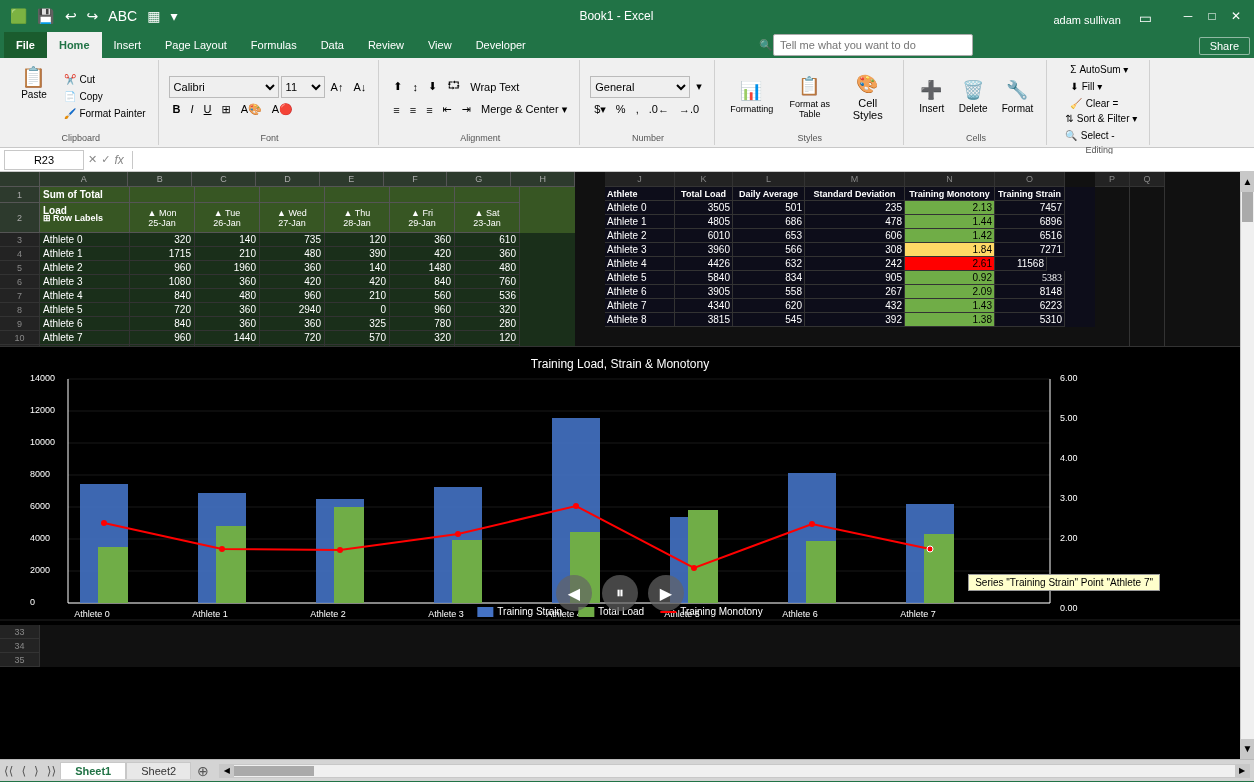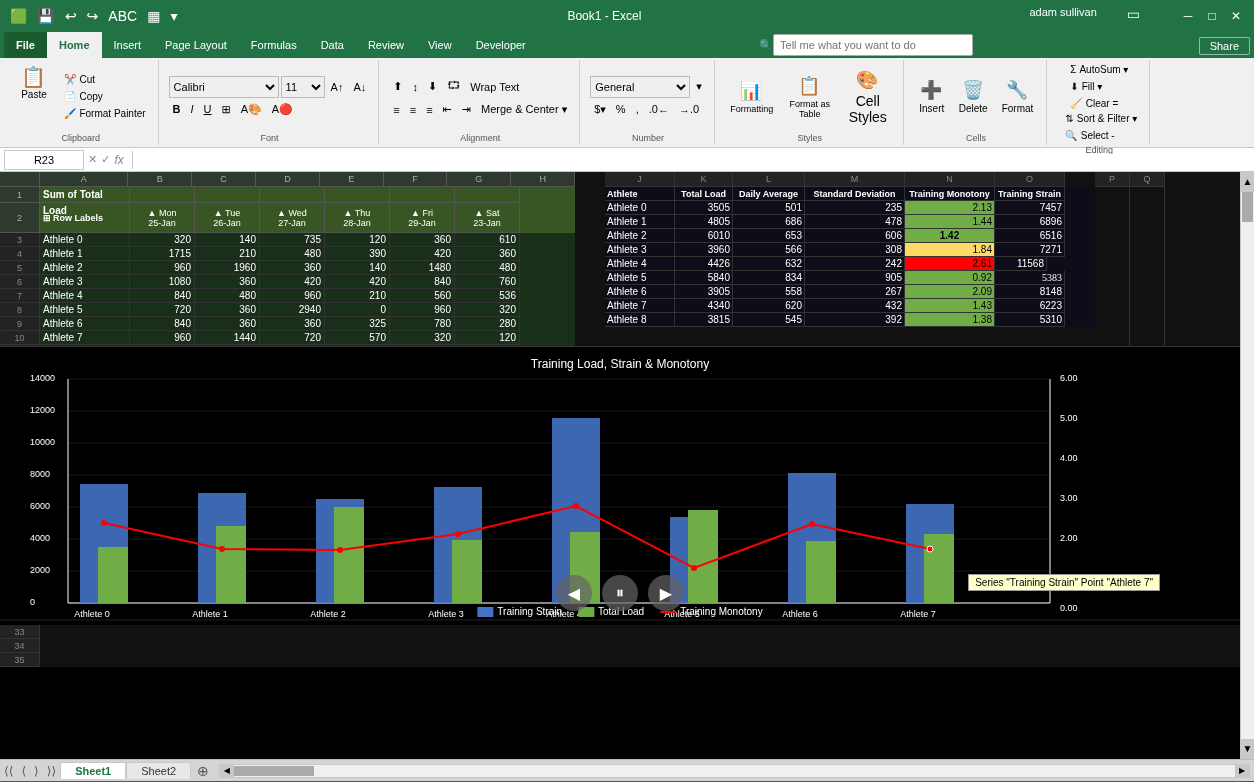--- a/index.html
+++ b/index.html
@@ -10,21 +10,21 @@
       height: 32px;
       background: #217346;
       display: flex;
       align-items: center;
       justify-content: space-between;
       padding: 0 8px;
       color: white;
     }
     #title-bar .left-icons { display: flex; align-items: center; gap: 6px; }
     #title-bar .title { flex: 1; text-align: center; font-size: 12px; }
-    #title-bar .right-icons { display: flex; align-items: flex-start; gap: 28px; font-size: 11px; }
+    #title-bar .right-icons { display: flex; align-items: flex-end; gap: 16px; font-size: 11px; }
     #title-bar .window-controls { display: flex; gap: 4px; margin-left: 8px; }
     #title-bar .win-btn { width: 20px; height: 20px; background: transparent; border: none; color: white; cursor: pointer; font-size: 12px; display: flex; align-items: center; justify-content: center; }
 
     
     #ribbon-tabs {
       height: 26px;
       background: #217346;
       display: flex;
       align-items: flex-end;
       padding-left: 4px;
@@ -345,21 +345,21 @@
         <button class="ribbon-btn">
           <span style="font-size:18px;">📊</span>
           <span style="font-size:9px; text-align:center; width:44px; word-wrap:break-word; white-space:normal;">Formatting</span>
         </button>
         <button class="ribbon-btn">
           <span style="font-size:18px;">📋</span>
           <span style="font-size:9px; text-align:center; width:44px; white-space:normal;">Format as Table</span>
         </button>
         <button class="ribbon-btn">
           <span style="font-size:18px;">🎨</span>
-          <span style="font-size:14px; text-align:center; width:44px; white-space:normal;">Cell Styles</span>
+          <span style="font-size:11px; text-align:center; width:44px; white-space:normal;">Cell Styles</span>
         </button>
       </div>
       <span class="ribbon-group-label">Styles</span>
     </div>
 
     <div class="ribbon-group">
       <div class="ribbon-group-content" style="gap:4px; align-items:center; height:66px;">
         <button class="ribbon-btn">
           <span style="font-size:18px;">➕</span>
           <span>Insert</span>
@@ -606,21 +606,21 @@
             <div style="width:72px; border-right:1px solid #333; border-bottom:1px solid #333; padding:0 2px; font-size:10px; color:white; line-height:14px; text-align:right;">686</div>
             <div style="width:100px; border-right:1px solid #333; border-bottom:1px solid #333; padding:0 2px; font-size:10px; color:white; line-height:14px; text-align:right;">478</div>
             <div style="width:90px; border-right:1px solid #333; border-bottom:1px solid #333; padding:0 2px; font-size:10px; color:black; line-height:14px; text-align:right; background:#70ad47;">1.44</div>
             <div style="width:70px; border-right:1px solid #333; border-bottom:1px solid #333; padding:0 2px; font-size:10px; color:white; line-height:14px; text-align:right;">6896</div>
           </div>
           <div style="display:flex; height:14px; background:#0d0d1a;">
             <div style="width:70px; border-right:1px solid #333; border-bottom:1px solid #333; padding:0 2px; font-size:10px; color:white; line-height:14px;">Athlete 2</div>
             <div style="width:58px; border-right:1px solid #333; border-bottom:1px solid #333; padding:0 2px; font-size:10px; color:white; line-height:14px; text-align:right;">6010</div>
             <div style="width:72px; border-right:1px solid #333; border-bottom:1px solid #333; padding:0 2px; font-size:10px; color:white; line-height:14px; text-align:right;">653</div>
             <div style="width:100px; border-right:1px solid #333; border-bottom:1px solid #333; padding:0 2px; font-size:10px; color:white; line-height:14px; text-align:right;">606</div>
-            <div style="width:90px; border-right:1px solid #333; border-bottom:1px solid #333; padding:0 2px; font-size:10px; color:black; line-height:14px; text-align:center; background:#70ad47;font-weight:bold;">1.42</div>
+            <div style="width:90px; border-right:1px solid #333; border-bottom:1px solid #333; padding:0 2px; font-size:10px; color:black; line-height:14px; text-align:right; background:#70ad47;">1.42</div>
             <div style="width:70px; border-right:1px solid #333; border-bottom:1px solid #333; padding:0 2px; font-size:10px; color:white; line-height:14px; text-align:right;">6516</div>
           </div>
           <div style="display:flex; height:14px; background:#0d0d1a;">
             <div style="width:70px; border-right:1px solid #333; border-bottom:1px solid #333; padding:0 2px; font-size:10px; color:white; line-height:14px;">Athlete 3</div>
             <div style="width:58px; border-right:1px solid #333; border-bottom:1px solid #333; padding:0 2px; font-size:10px; color:white; line-height:14px; text-align:right;">3960</div>
             <div style="width:72px; border-right:1px solid #333; border-bottom:1px solid #333; padding:0 2px; font-size:10px; color:white; line-height:14px; text-align:right;">566</div>
             <div style="width:100px; border-right:1px solid #333; border-bottom:1px solid #333; padding:0 2px; font-size:10px; color:white; line-height:14px; text-align:right;">308</div>
             <div style="width:90px; border-right:1px solid #333; border-bottom:1px solid #333; padding:0 2px; font-size:10px; color:black; line-height:14px; text-align:right; background:#ffd966;">1.84</div>
             <div style="width:70px; border-right:1px solid #333; border-bottom:1px solid #333; padding:0 2px; font-size:10px; color:white; line-height:14px; text-align:right;">7271</div>
           </div>

